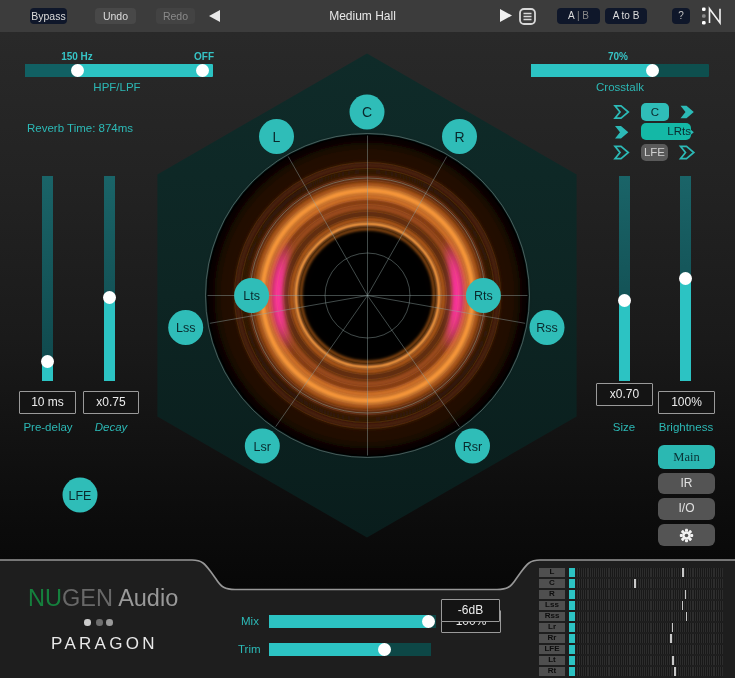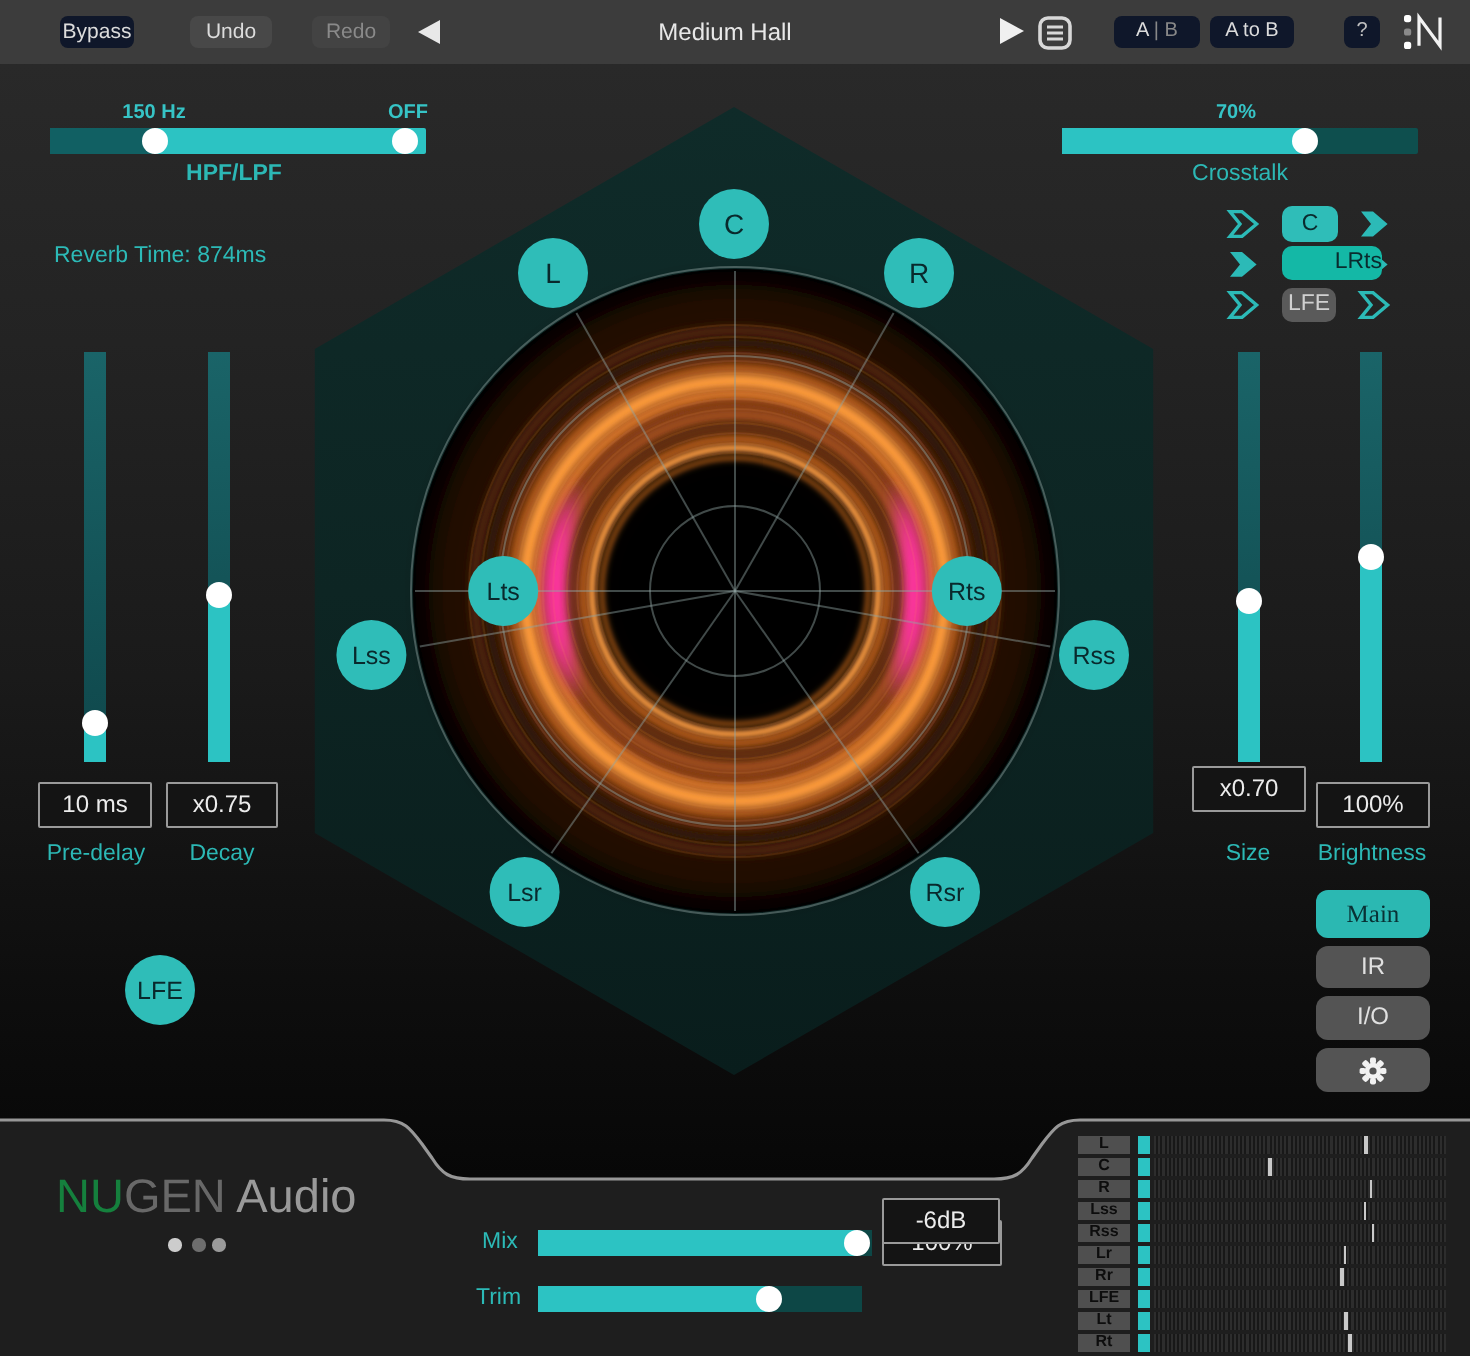--- a/index.html
+++ b/index.html
@@ -157,21 +157,21 @@
 </svg>
 </div>
 
 <div class="abs" style="left:25px;top:64px;width:188px;height:13px;background:#2cc3c3;border-radius:1px;">
 <div class="abs" style="left:0;top:0;width:52px;height:13px;background:#116063;"></div>
 </div>
 <div class="handle" style="left:71px;top:64px;"></div>
 <div class="handle" style="left:196px;top:64px;"></div>
 <div class="vlabel" style="left:47px;top:51px;width:60px;font-size:10px;font-weight:bold;color:#36c4c6;">150 Hz</div>
 <div class="vlabel" style="left:174px;top:51px;width:60px;font-size:10px;font-weight:bold;color:#36c4c6;">OFF</div>
-<div class="vlabel" style="left:69px;top:81px;width:96px;font-weight:bold;">HPF/LPF</div>
+<div class="vlabel" style="left:69px;top:81px;width:96px;">HPF/LPF</div>
 <div class="abs teal" style="left:27px;top:122px;font-size:11.5px;">Reverb Time: 874ms</div>
 
 <div class="abs" style="left:531px;top:64px;width:178px;height:13px;background:#0e4f4e;border-radius:1px;">
 <div class="abs" style="left:0;top:0;width:122px;height:13px;background:#2cc3c3;"></div>
 </div>
 <div class="handle" style="left:646px;top:64px;"></div>
 <div class="vlabel" style="left:588px;top:51px;width:60px;font-size:10px;font-weight:bold;color:#36c4c6;">70%</div>
 <div class="vlabel" style="left:572px;top:81px;width:96px;">Crosstalk</div>
 
 <svg class="abs" style="left:610px;top:99.5px;" width="95" height="68">
@@ -194,21 +194,21 @@
 <div class="abs" style="left:0;top:185px;width:11px;height:20px;background:#2cc3c3;"></div>
 </div>
 <div class="handle" style="left:41px;top:354.5px;"></div>
 <div class="vtrack" style="left:104px;top:176px;height:205px;background:linear-gradient(180deg,#1a6468,#0f474b);">
 <div class="abs" style="left:0;top:121px;width:11px;height:84px;background:#2cc3c3;"></div>
 </div>
 <div class="handle" style="left:103px;top:290.5px;"></div>
 <div class="vbox" style="left:19px;top:391px;width:55px;">10 ms</div>
 <div class="vbox" style="left:83px;top:391px;width:54px;">x0.75</div>
 <div class="vlabel" style="left:0px;top:421px;width:96px;">Pre-delay</div>
-<div class="vlabel" style="left:63px;top:421px;width:96px;">Decay</div>
+<div class="vlabel" style="left:63px;top:421px;width:96px;font-style:italic;">Decay</div>
 
 <div class="vtrack" style="left:619px;top:176px;height:205px;background:linear-gradient(180deg,#1a6468,#0f474b);">
 <div class="abs" style="left:0;top:124px;width:11px;height:81px;background:#2cc3c3;"></div>
 </div>
 <div class="handle" style="left:618px;top:293.5px;"></div>
 <div class="vtrack" style="left:680px;top:176px;height:205px;background:linear-gradient(180deg,#1a6468,#0f474b);">
 <div class="abs" style="left:0;top:102px;width:11px;height:103px;background:#2cc3c3;"></div>
 </div>
 <div class="handle" style="left:679px;top:271.5px;"></div>
 <div class="vbox" style="left:596px;top:383px;width:55px;">x0.70</div>
@@ -235,20 +235,21 @@
 <circle cx="7.5" cy="7.5" r="1.8" fill="#545454"></circle>
 </svg>
 </div>
 
 <div class="abs" style="left:28px;top:585px;font-size:23.5px;color:#9c9c9c;"><span style="color:#15803d;">NU</span><span style="color:#686868;">GEN</span> <span style="color:#999;">Audio</span></div>
 <div class="abs" style="left:84px;top:619px;width:32px;height:8px;">
 <span style="position:absolute;left:0;width:6.5px;height:6.5px;border-radius:50%;background:#cccccc;"></span>
 <span style="position:absolute;left:12px;width:6.5px;height:6.5px;border-radius:50%;background:#6e6e6e;"></span>
 <span style="position:absolute;left:22px;width:6.5px;height:6.5px;border-radius:50%;background:#9a9a9a;"></span>
 </div>
+<div class="abs" style="left:51px;top:633.5px;font-size:17px;color:#e8e8e8;letter-spacing:3.3px;">PARAGON</div>
 
 <div class="abs teal" style="left:241px;top:615px;font-size:11.5px;">Mix</div>
 <div class="abs" style="left:269px;top:615px;width:167px;height:12.5px;background:#0d4746;">
 <div class="abs" style="left:0;top:0;width:160px;height:12.5px;background:#2cc3c3;"></div>
 </div>
 <div class="handle" style="left:422px;top:615px;"></div>
 <div class="vbox" style="left:441px;top:609.5px;width:58px;">100%</div>
 <div class="abs teal" style="left:238px;top:643px;font-size:11.5px;">Trim</div>
 <div class="abs" style="left:269px;top:643px;width:162px;height:12.5px;background:#0d4746;">
 <div class="abs" style="left:0;top:0;width:116px;height:12.5px;background:#2cc3c3;"></div>

